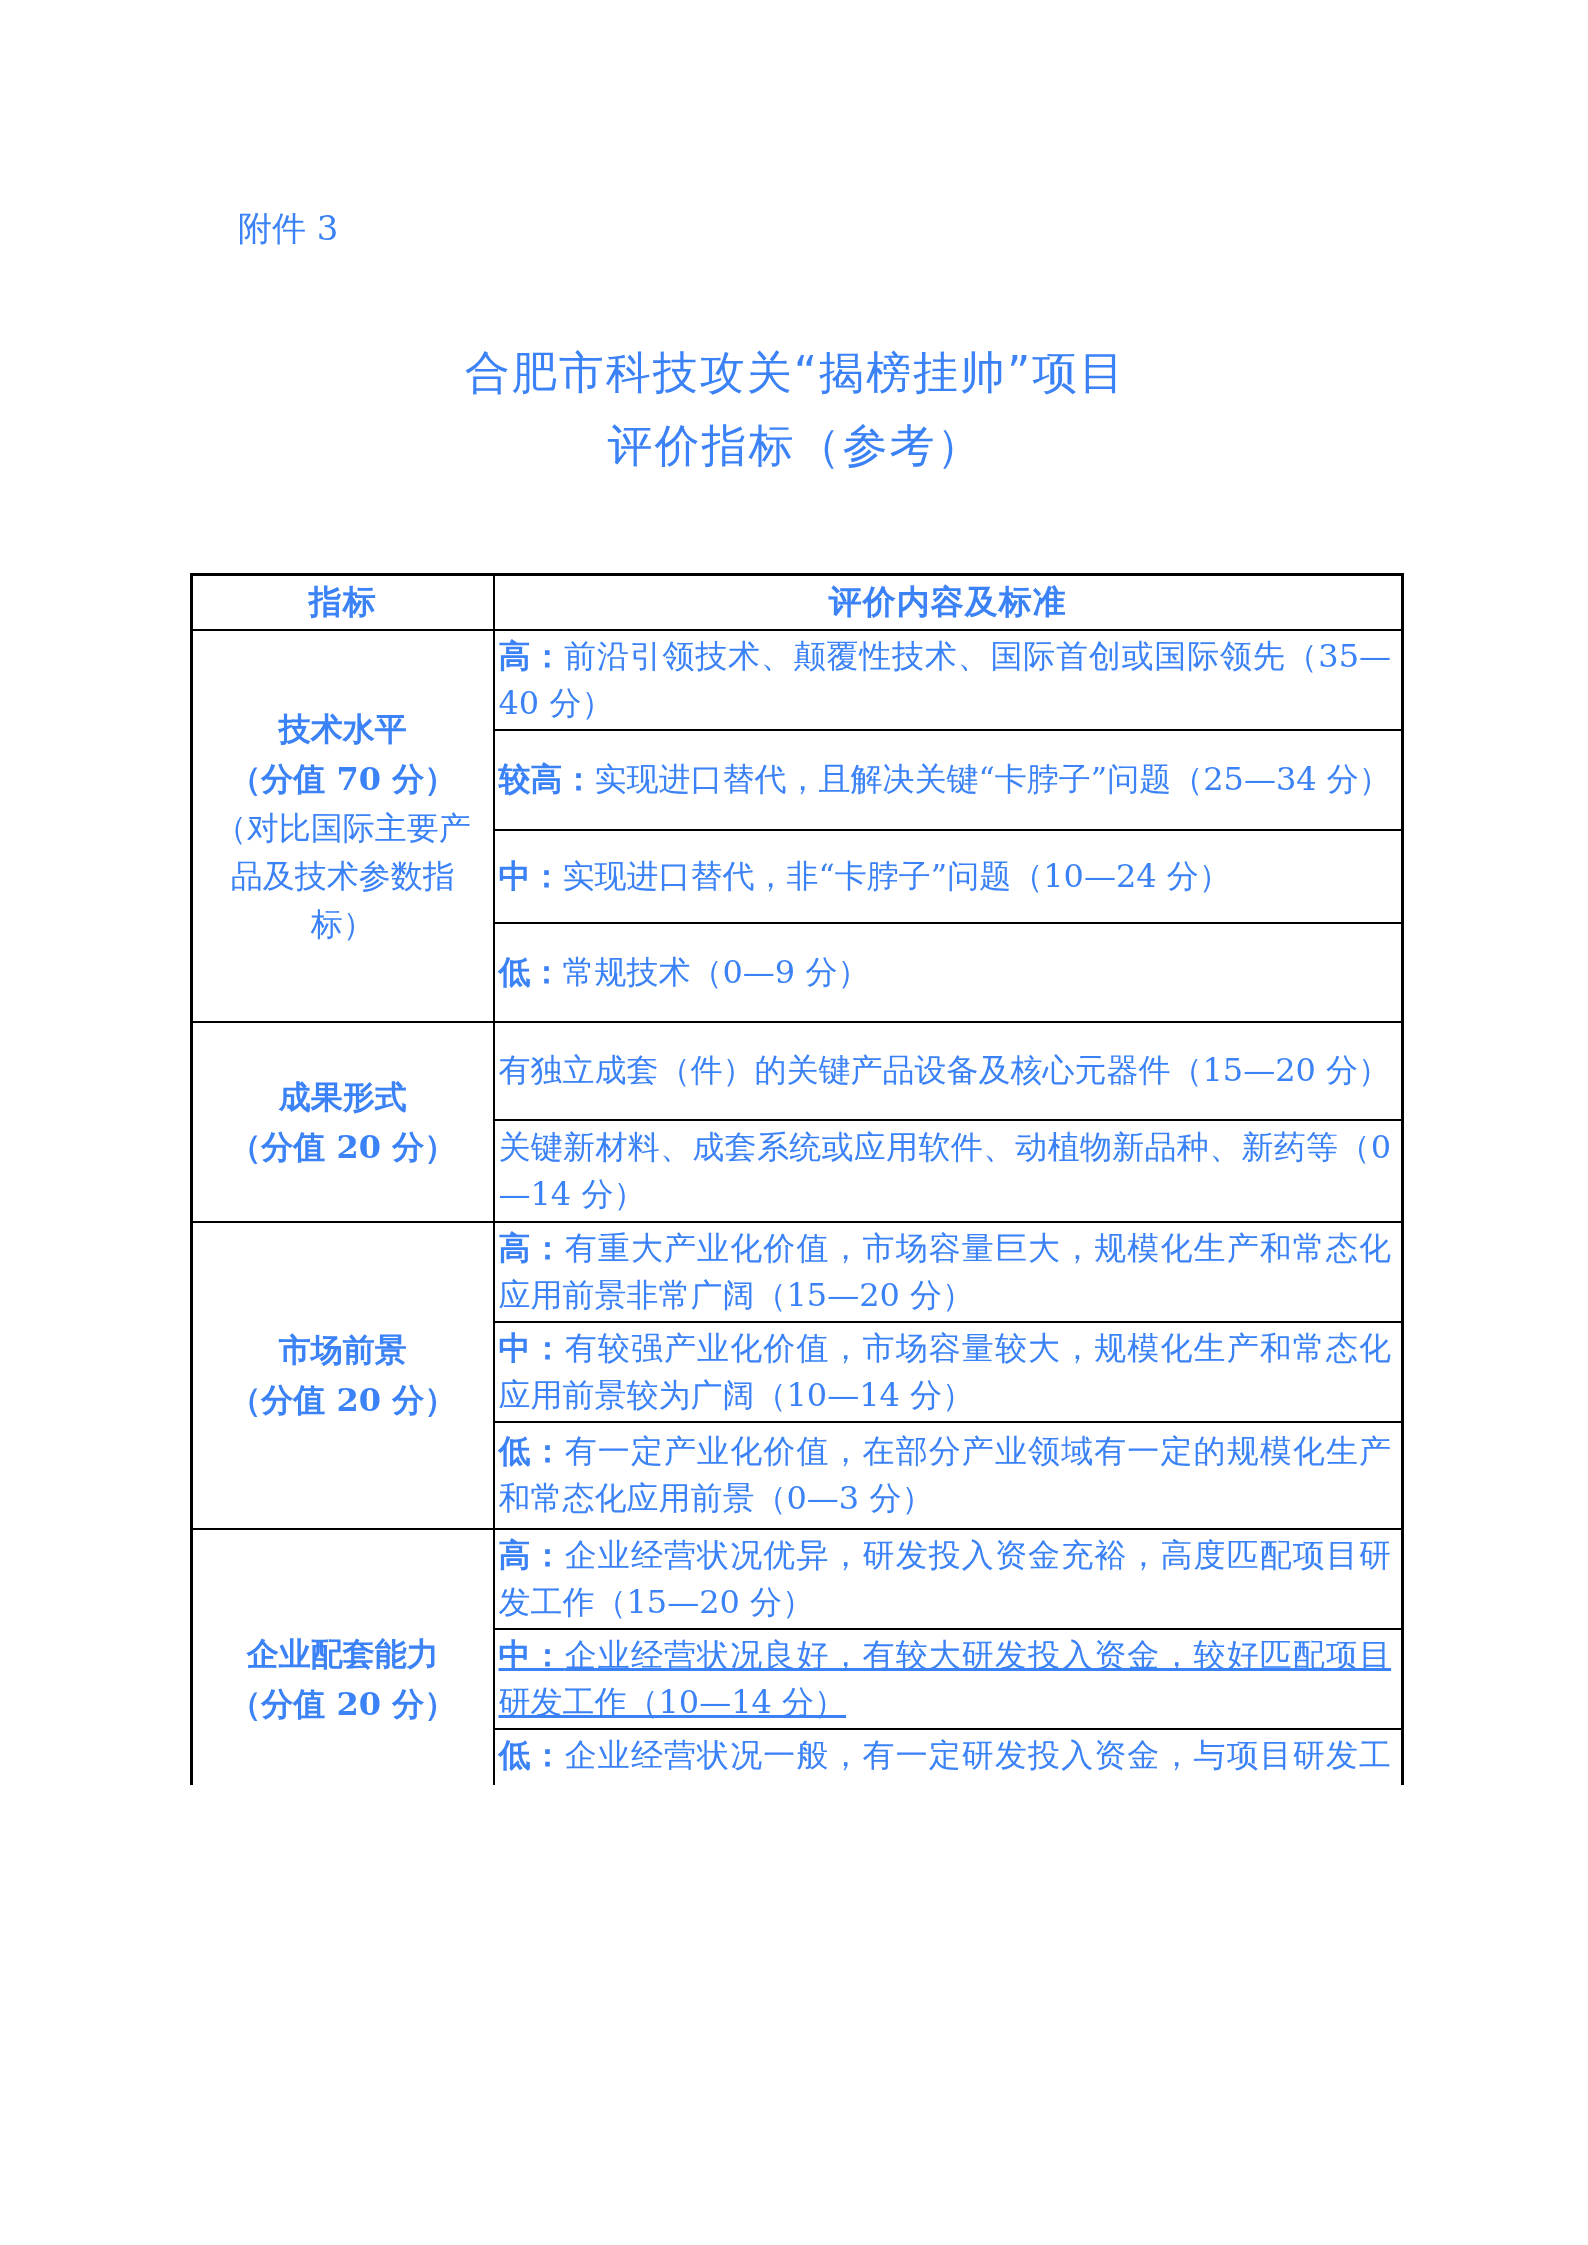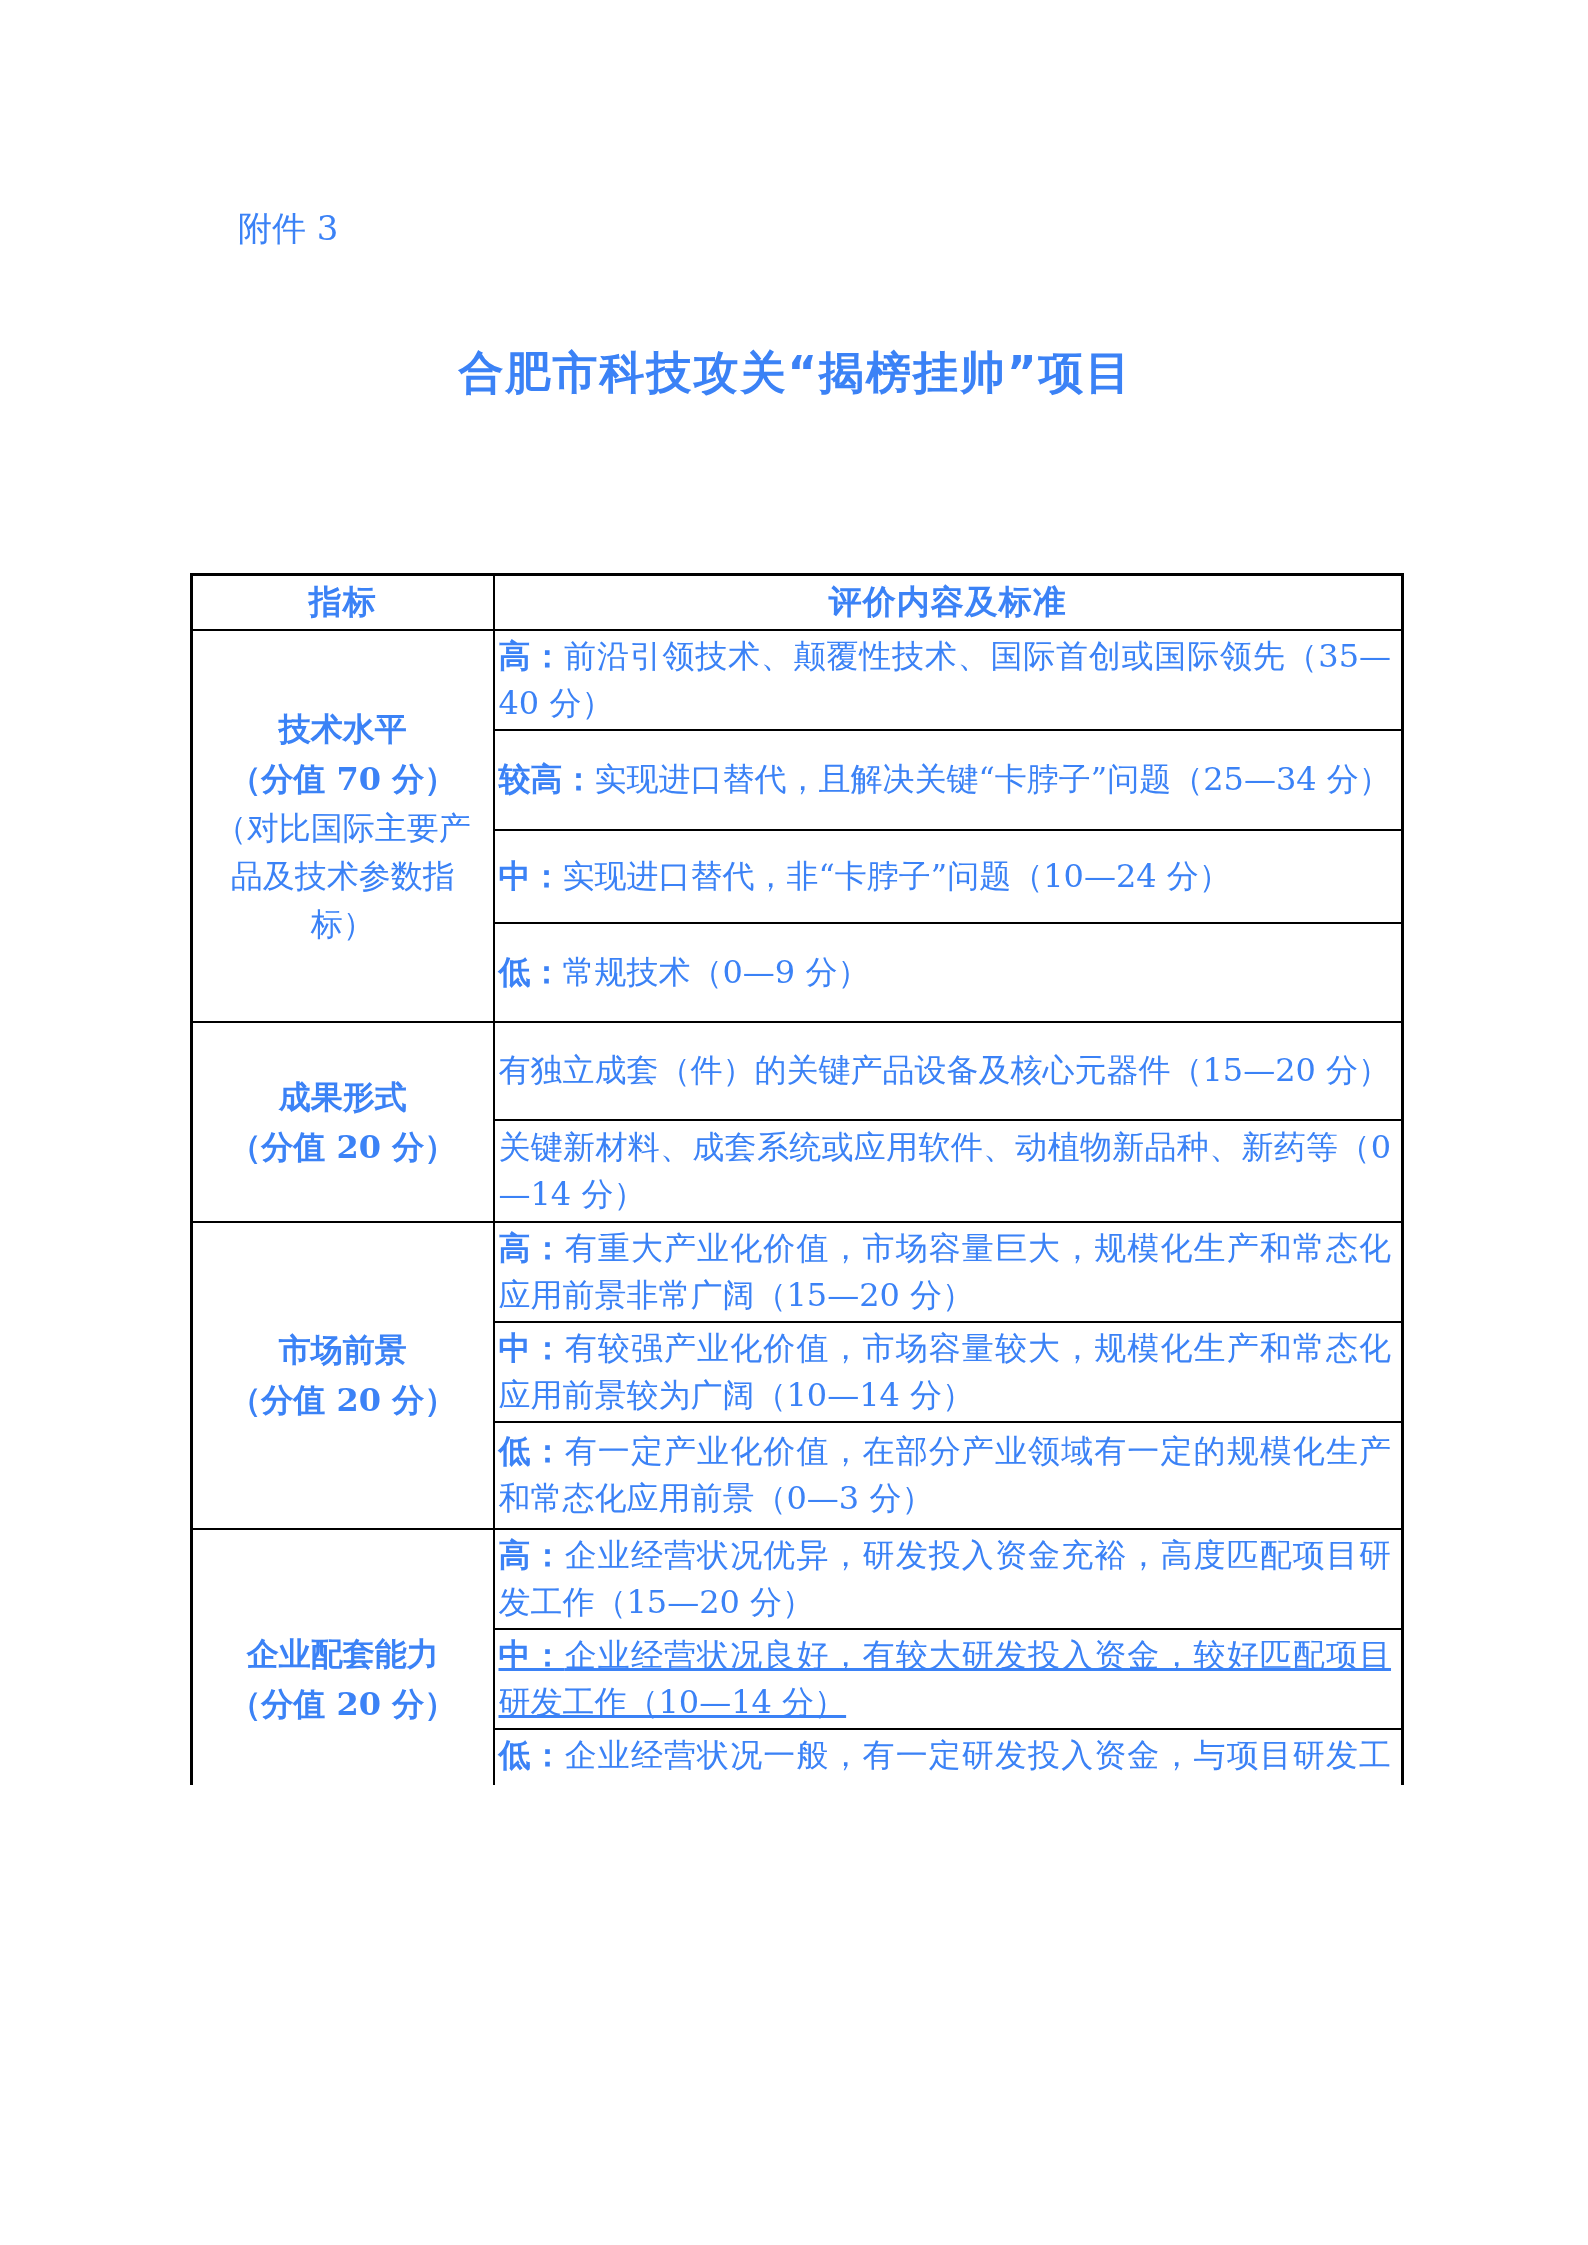--- a/index.html
+++ b/index.html
@@ -9,21 +9,21 @@
     overflow:hidden;
   }
   .attachment {
     position:absolute; left:238px; top:208px;
     font-size:34px; line-height:40px;
   }
   .title-block {
     position:absolute; left:190px; top:336px; width:1211px;
     text-align:center;
     font-family:"DejaVu Sans","Liberation Sans",sans-serif;
-    font-weight:bold; font-size:45px; line-height:73px; letter-spacing:2px;
+    font-weight:normal; font-size:45px; line-height:73px; letter-spacing:2px;
   }
   table.eval-table {
     position:absolute; left:190px; top:573px; width:1211px;
     border-collapse:collapse; table-layout:fixed;
     border:3px solid #000;
   }
   .eval-table col.col-indicator { width:302px; }
   .eval-table col.col-content  { width:909px; }
   .eval-table th, .eval-table td { border:2px solid #000; }
   .eval-table th {
@@ -46,20 +46,21 @@
 </style>
 </head>
 <body>
 
 <div class="page">
 
   <div class="attachment">附件 3</div>
 
   <div class="title-block">
     <div>合肥市科技攻关“揭榜挂帅”项目</div>
+    <div>评价指标（参考）</div>
   </div>
 
   <table class="eval-table">
     <colgroup>
         <col class="col-indicator">
         <col class="col-content">
       </colgroup>
 
     <tbody>
         <tr style="height:55px;">

